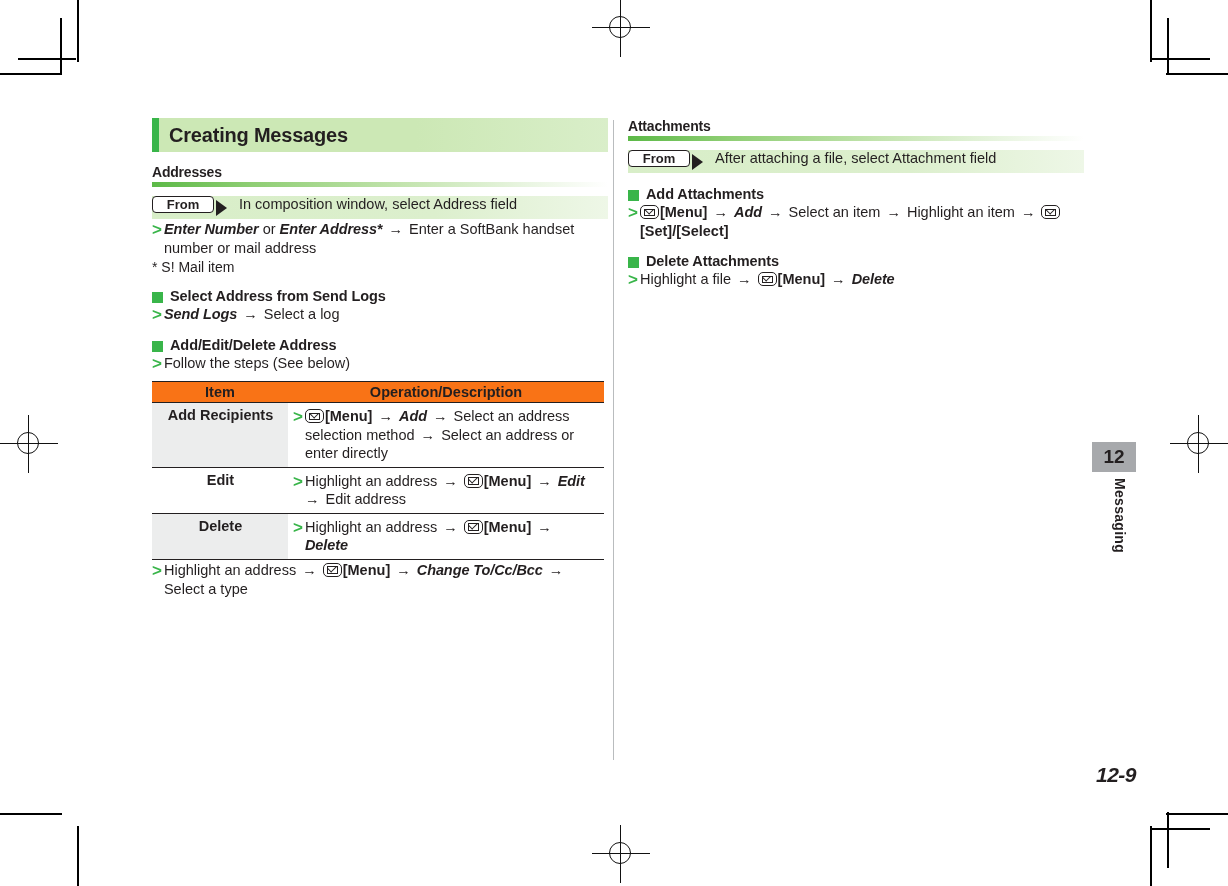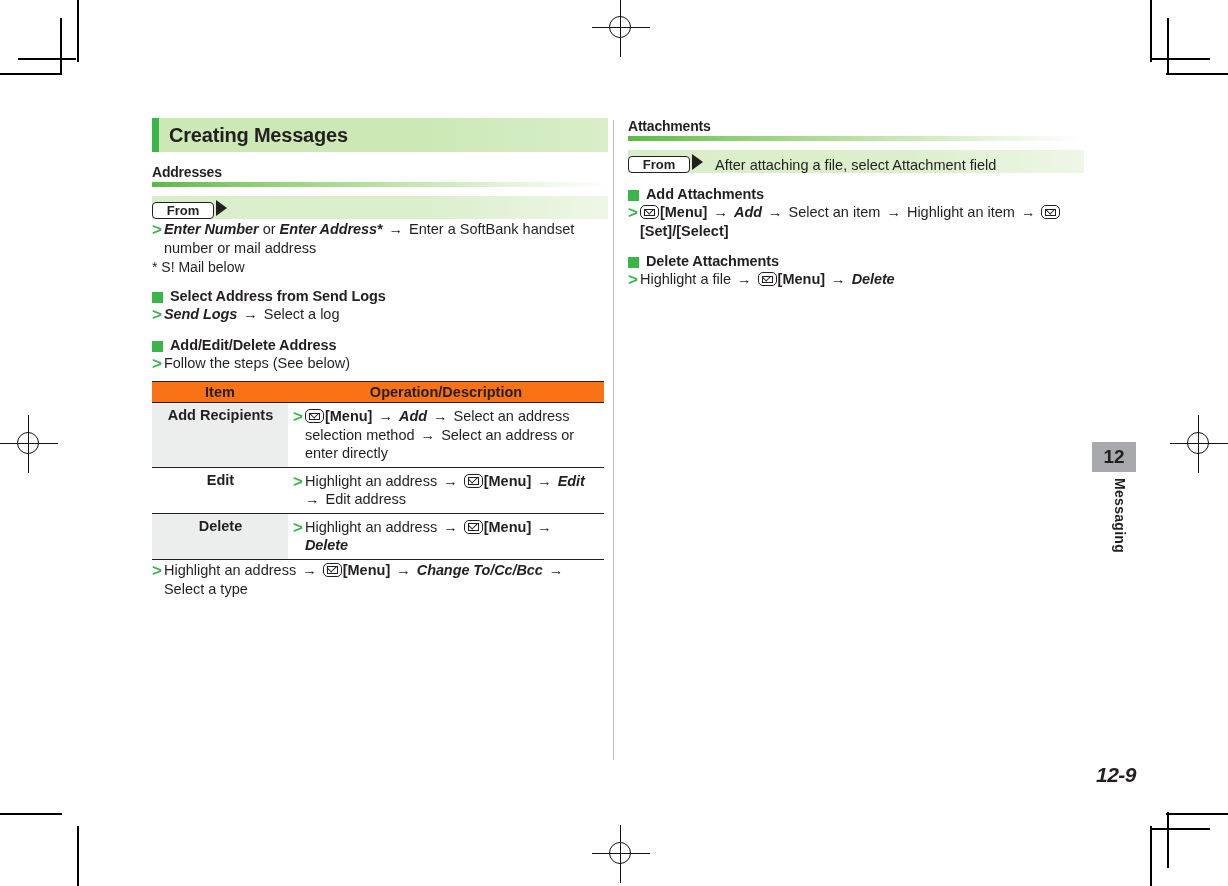--- a/index.html
+++ b/index.html
@@ -95,21 +95,21 @@
     left: 0; right: 0; bottom: 0;
     height: 5px;
     background: linear-gradient(to right, #5cb947 0%, #8fce74 22%, #c3e4ae 55%, #e9f5e1 82%, #ffffff 100%);
   }
 
   
   .from-row {
     margin-top: 9px;
     height: 23px;
     display: flex;
-    align-items: flex-end;
+    align-items: flex-start;
     background: linear-gradient(to right, #d8eec8 0%, #dcefcd 62%, #eef7e7 100%);
   }
   .from-badge {
     width: 62px;
     background: #ffffff;
     border: 1.6px solid #231f20;
     border-radius: 4px;
     box-sizing: border-box;
     display: flex; align-items: center; justify-content: center;
     font-size: 13px; font-weight: bold;
@@ -328,28 +328,29 @@
     </div>
 
     <div class="sec-head">
       <div class="sh-text">Addresses</div>
       <div class="sh-rule"></div>
     </div>
 
     <div class="from-row">
       <div class="from-badge">From</div>
       <div class="from-arrow"></div>
+      <div class="from-text">In composition window, select Address field</div>
     </div>
 
     <div id="left-blocks">
         <div class="step">
           <span class="gt">&gt;</span>
           <span class="body"><span class="bi">Enter Number</span><span> or </span><span class="bi">Enter Address*</span><span class="arw"> → </span><span>Enter a SoftBank handset number or mail address</span></span>
         </div>
-        <div class="note">* S! Mail below</div>
+        <div class="note">* S! Mail item</div>
         <div class="sq-head">
           <span class="sq"></span>
           <span>Select Address from Send Logs</span>
         </div>
         <div class="step">
           <span class="gt">&gt;</span>
           <span class="body"><span class="bi">Send Logs</span><span class="arw"> → </span><span>Select a log</span></span>
         </div>
         <div class="sq-head">
           <span class="sq"></span>

